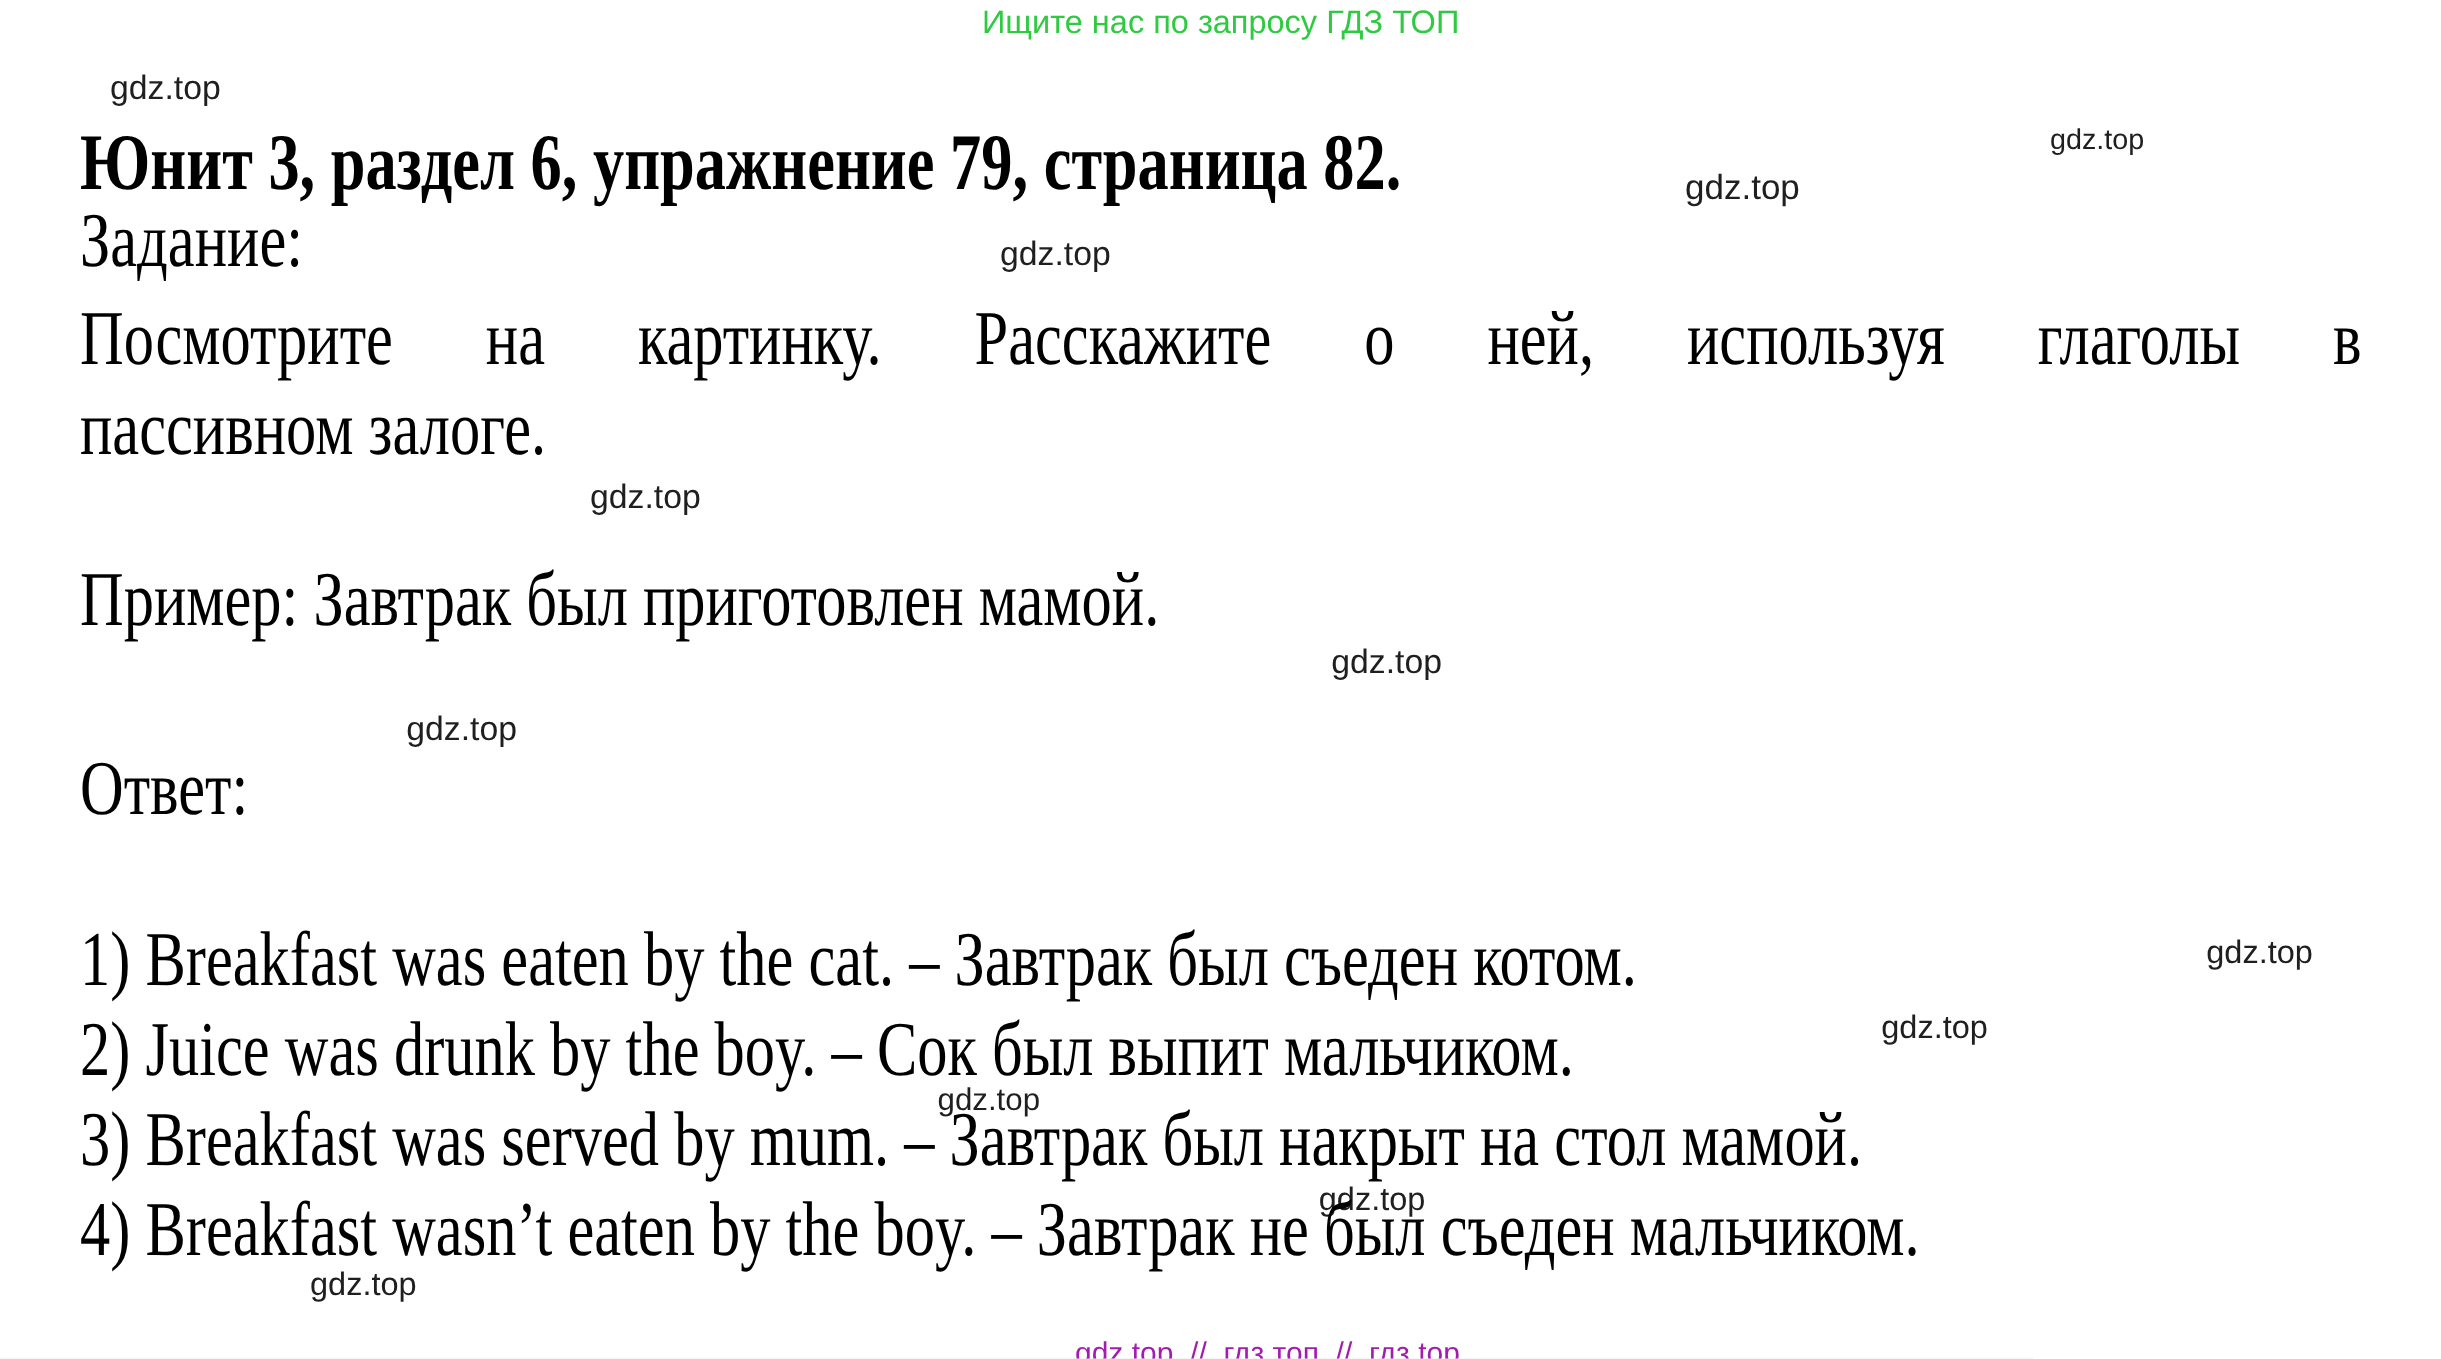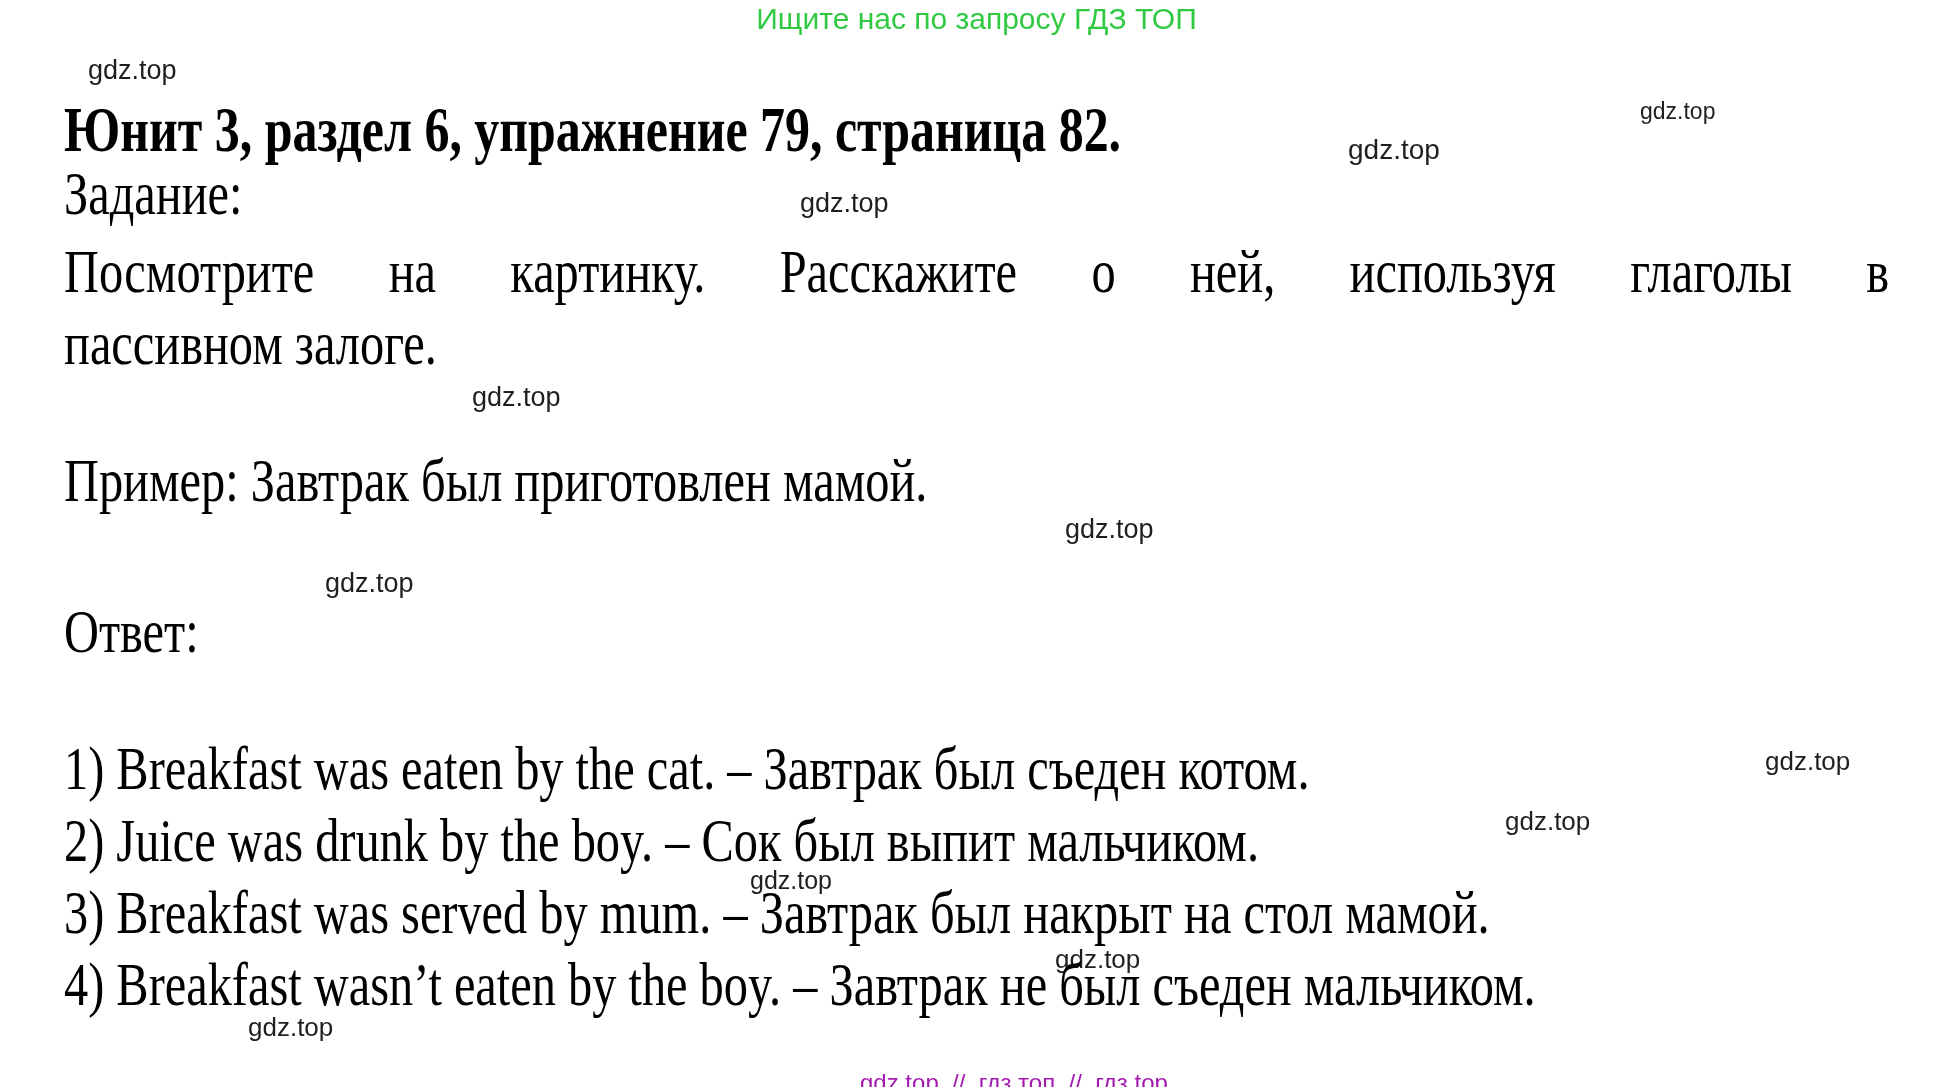--- a/index.html
+++ b/index.html
@@ -28,21 +28,21 @@
   .para2   { left:64px; top:310px; font-size:62px; }
   .example { left:64px; top:447px; font-size:62px; }
   .answer  { left:64px; top:598px; font-size:62px; }
   .list    { left:64px; top:732px; font-size:62px; line-height:72px; }
   .list div { white-space:nowrap; }
 
   .promo {
     position:absolute; left:0; right:0; top:2px;
     text-align:center;
     font-family:"Liberation Sans","DejaVu Sans",sans-serif;
-    font-size:30px; font-weight:500;
+    font-size:26px; font-weight:500;
   }
   .wm {
     position:absolute;
     font-family:Liberation Sans, sans-serif;
     color:#1f1f1f; line-height:1; white-space:nowrap;
   }
   .footer {
     position:absolute; left:860px; top:1056px;
     font-family:"Liberation Sans","DejaVu Sans",sans-serif;
     font-size:24px; white-space:pre;

